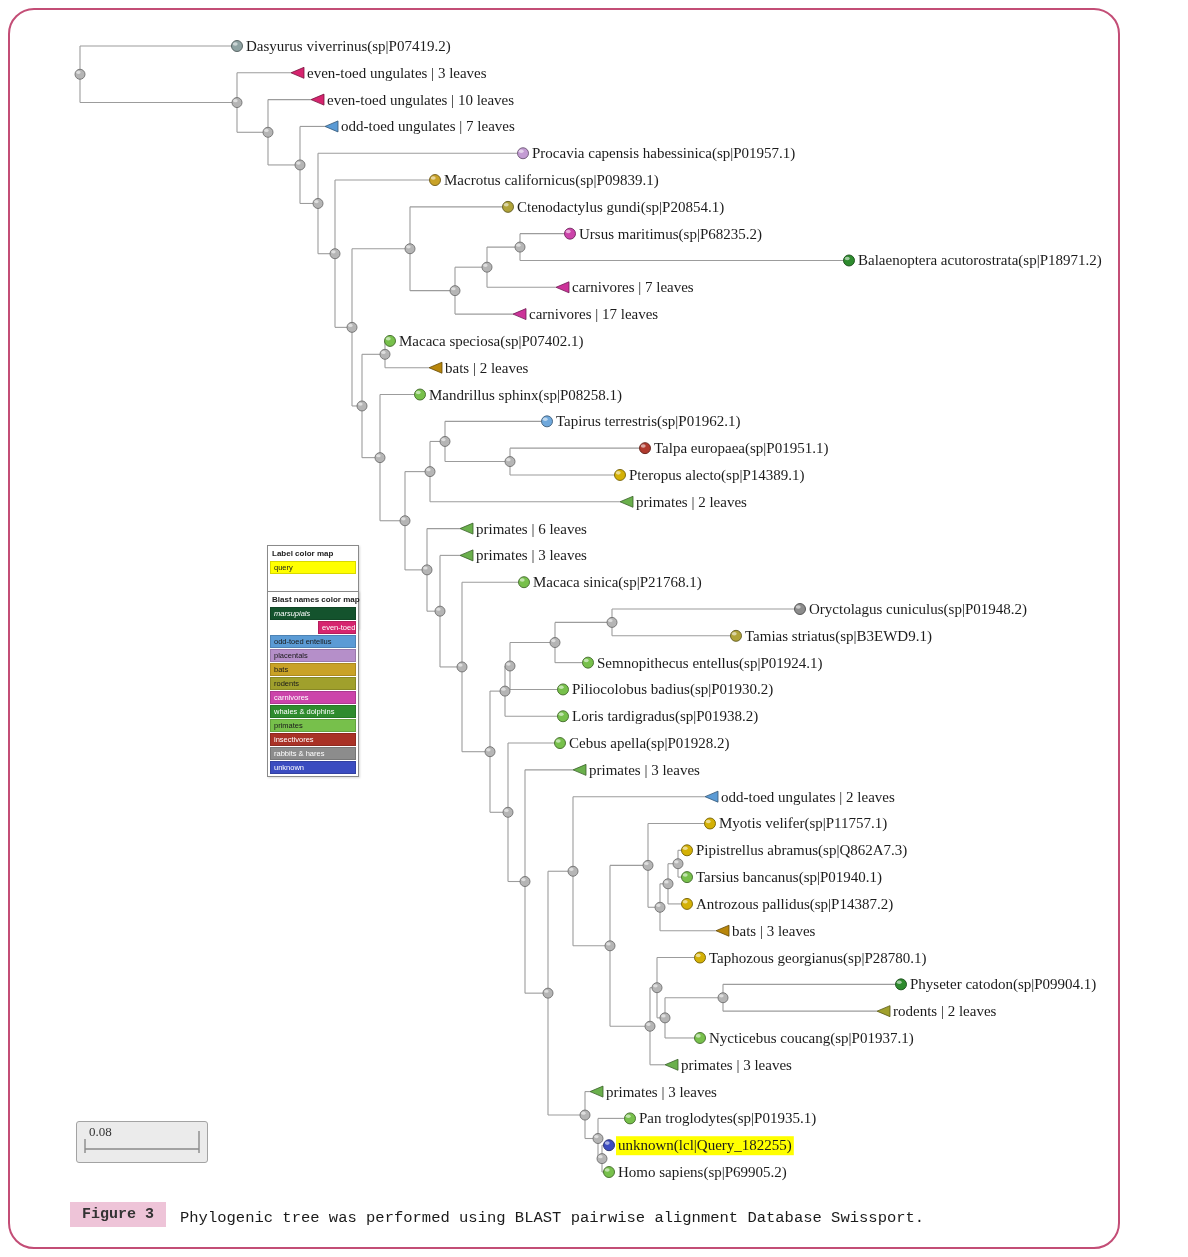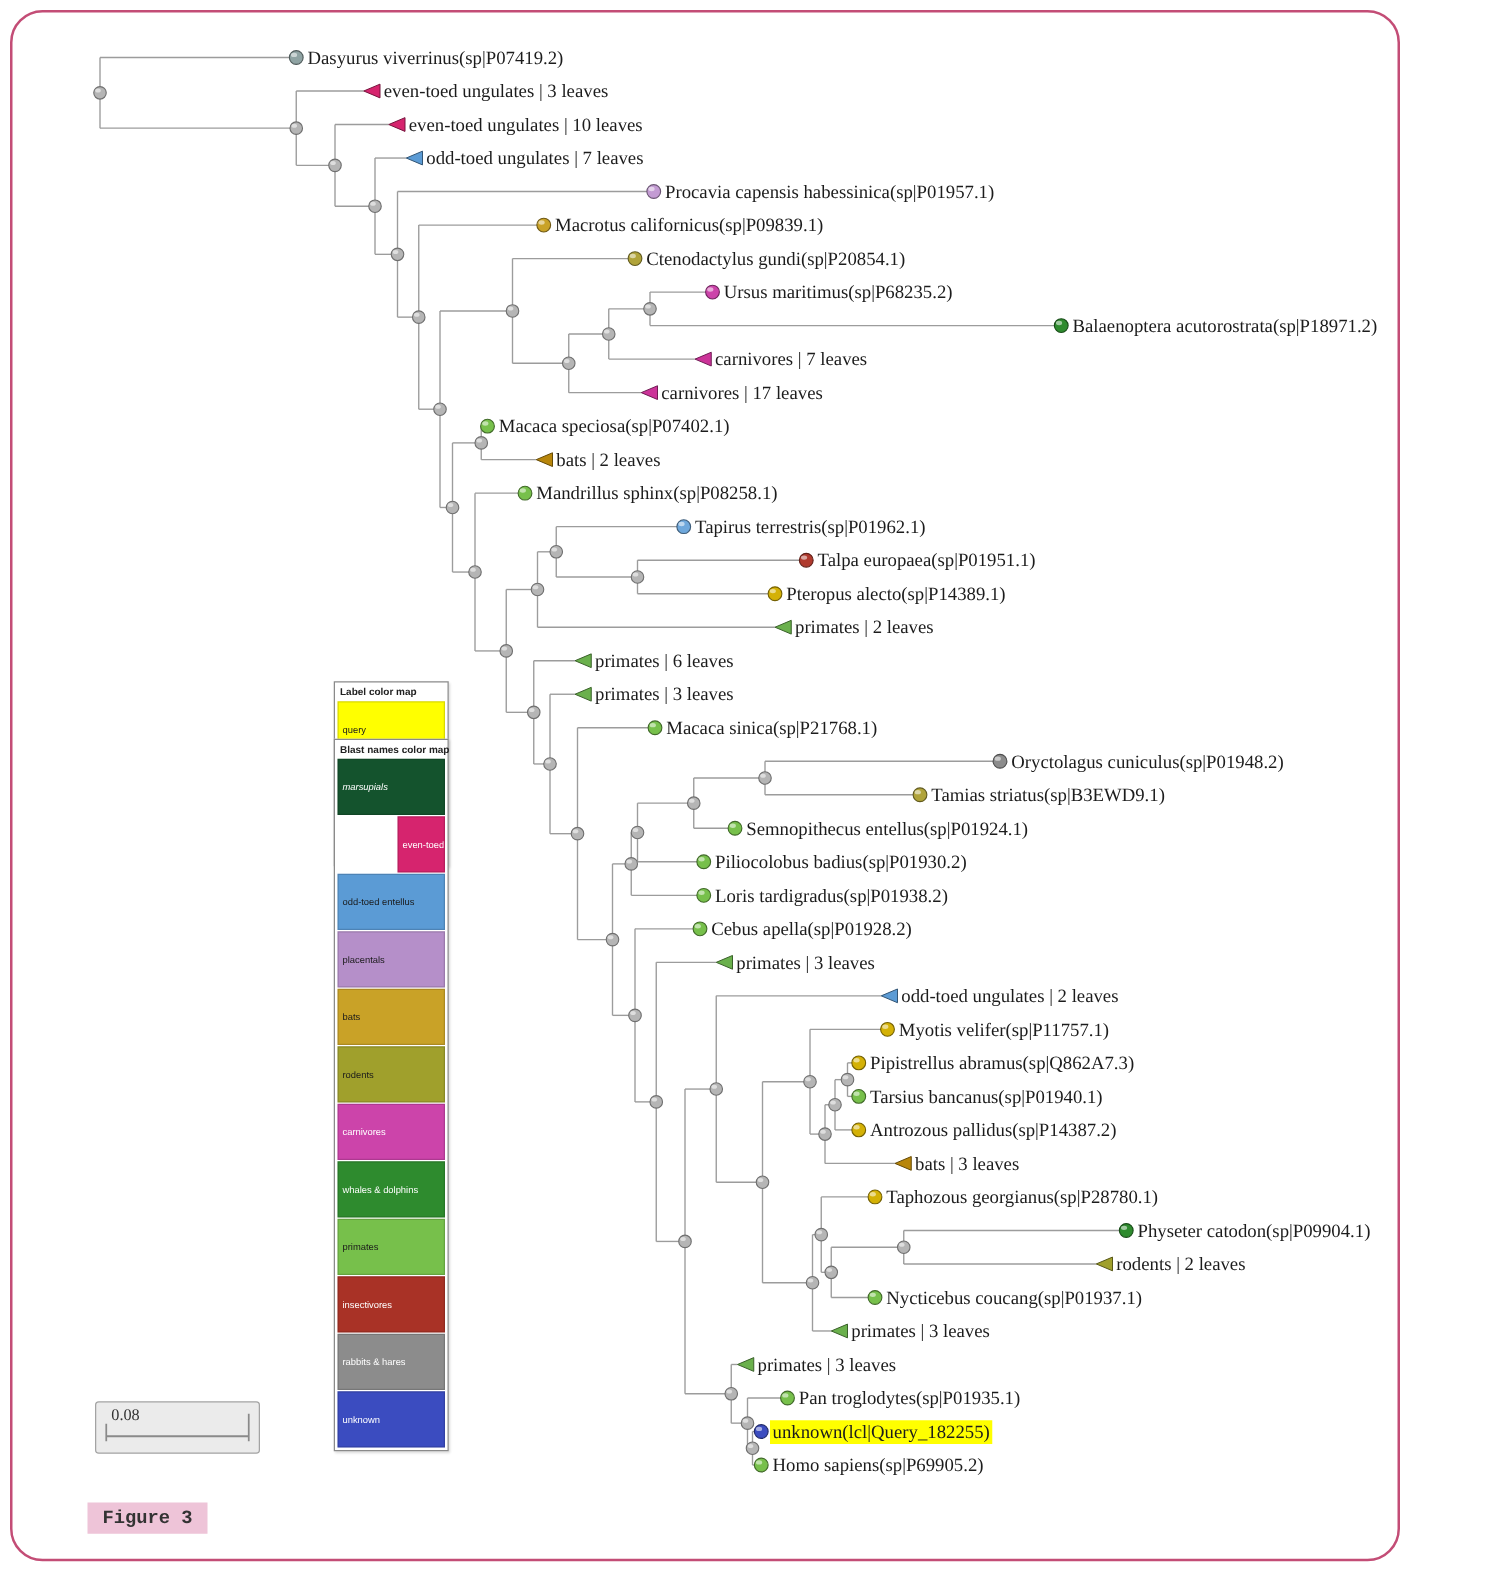--- a/index.html
+++ b/index.html
@@ -5,21 +5,21 @@
   html,body{margin:0;padding:0;background:#ffffff;}
   .page{position:relative;width:1128px;height:1257px;background:#ffffff;overflow:hidden;
         font-family:"Liberation Sans",sans-serif;}
   .frame{position:absolute;inset:8px;border:2px solid #c34d76;border-radius:26px;pointer-events:none;}
   #tree-svg{position:absolute;left:0;top:0;}
   .legend{position:absolute;background:#ffffff;border:1px solid #8a8a8a;padding:2px;
           box-shadow:1px 1px 2px rgba(0,0,0,0.15);}
   #legend-label{left:267px;top:545px;width:86px;}
   #legend-blast{left:267px;top:591px;width:86px;}
   .legend-title{font-size:8px;font-weight:bold;color:#222;padding:1px 2px 2px 2px;white-space:nowrap;}
-  .legend-row{font-size:7.5px;line-height:11px;height:11px;margin-top:1px;padding:16px 3px;
+  .legend-row{font-size:7.5px;line-height:11px;height:11px;margin-top:1px;padding:0 3px;
               white-space:nowrap;overflow:hidden;border:1px solid rgba(0,0,0,0.15);}
   .scalebar{position:absolute;left:76px;top:1121px;width:130px;height:40px;background:#ebebeb;
             border:1px solid #a3a3a3;border-radius:3px;}
   .scalebar-value{position:absolute;left:12px;top:2px;font-family:"Liberation Serif","DejaVu Serif",serif;
                   font-size:13px;color:#333;}
   .scalebar svg{position:absolute;left:0;top:0;}
   .caption{position:absolute;left:70px;top:1202px;display:flex;align-items:flex-end;font-family:Liberation Mono, monospace;}
   .cap-chip{background:#eec4d8;color:#333;font-weight:bold;font-size:15px;padding:4px 12px;}
   .cap-text{font-size:15.5px;color:#1b1b1b;margin-left:14px;padding-top:4px;}
 </style>
@@ -393,14 +393,15 @@
     <svg width="130" height="40">
       <line x1="8" y1="17" x2="8" y2="31" stroke="#8a8a8a" stroke-width="1.4"></line>
       <line x1="122" y1="9" x2="122" y2="31" stroke="#8a8a8a" stroke-width="1.4"></line>
       <line x1="8" y1="27" x2="122" y2="27" stroke="#8a8a8a" stroke-width="1.6"></line>
     </svg>
     <div class="scalebar-value">0.08</div>
   </div>
 
   <div class="caption">
     <span class="cap-chip" style="background: rgb(238, 196, 216);">Figure 3</span>
+    <span class="cap-text">Phylogenic tree was performed using BLAST pairwise alignment Database Swissport.</span>
   </div>
 </div>
 
 </body></html>

